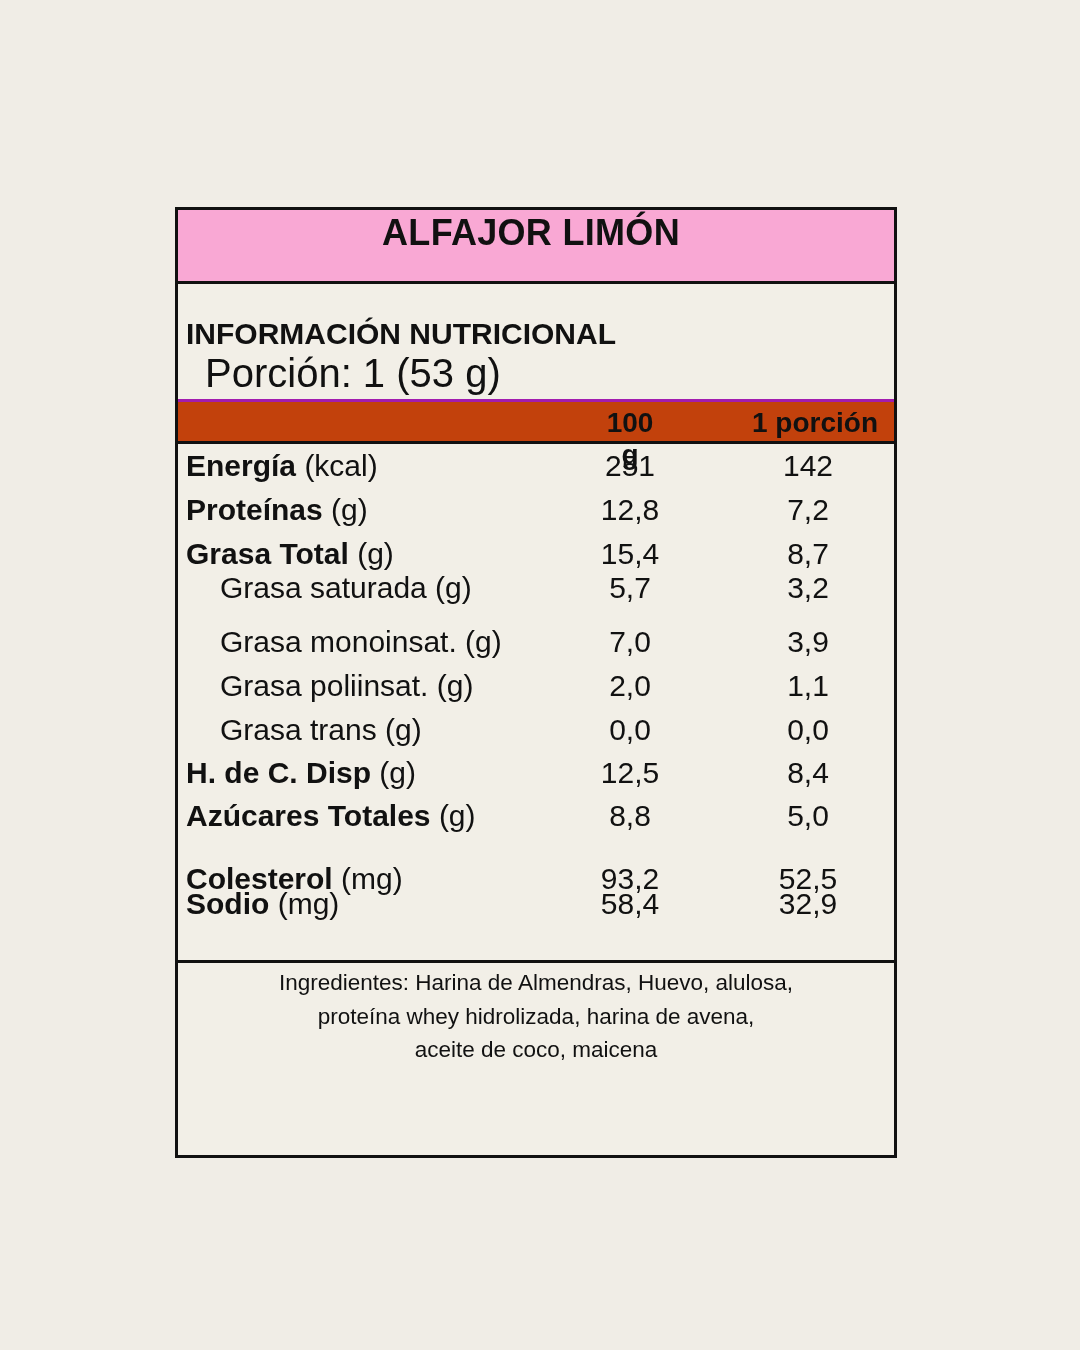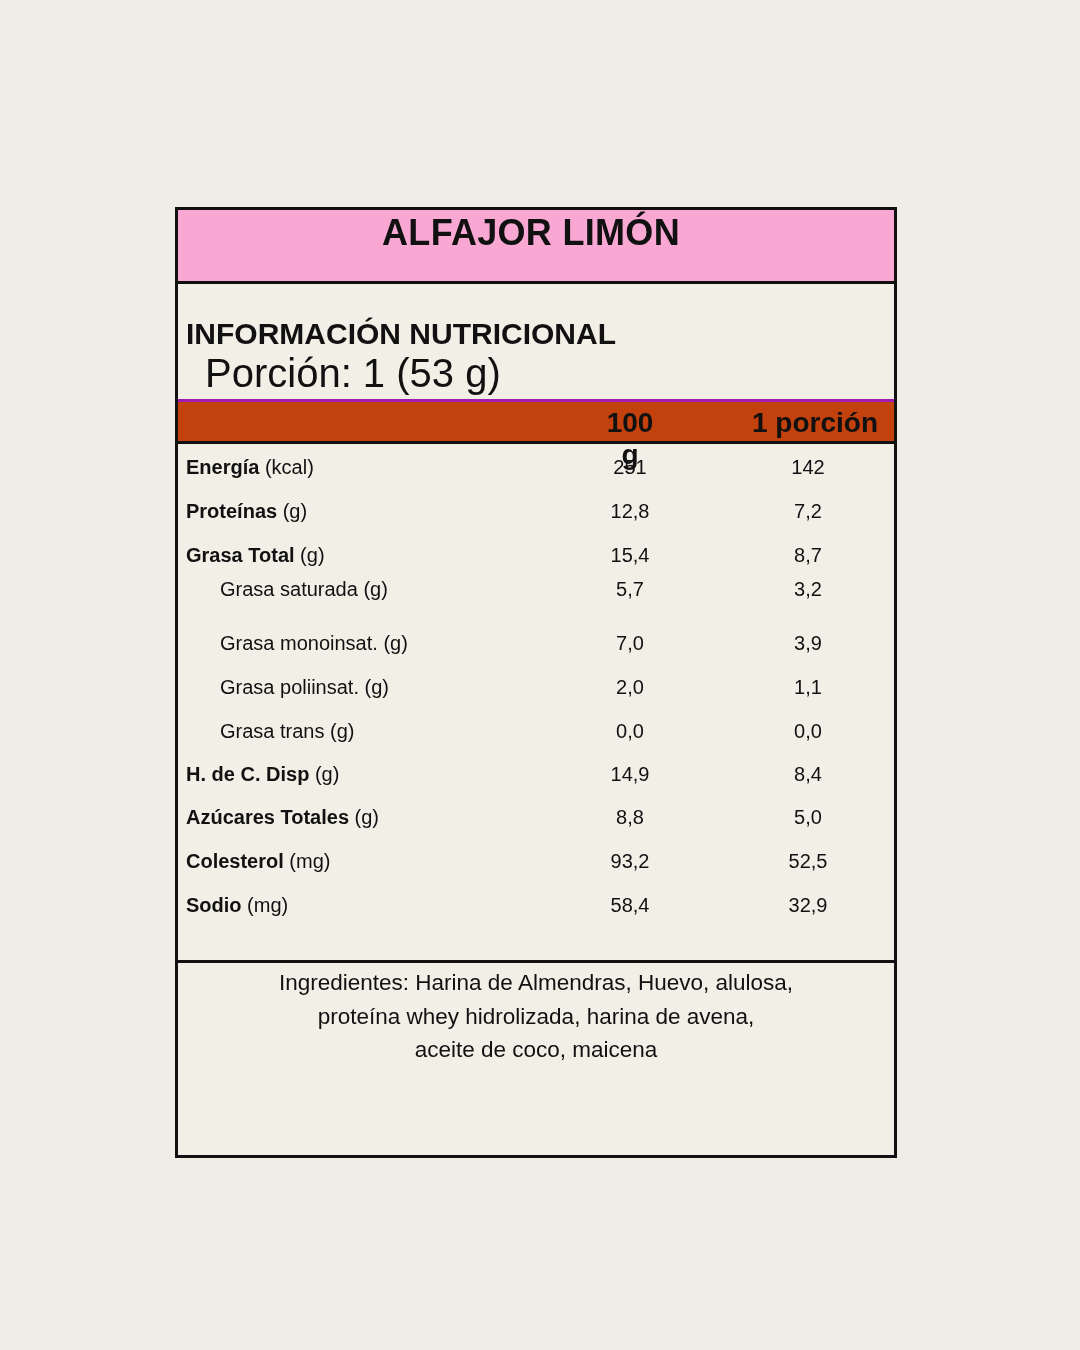--- a/index.html
+++ b/index.html
@@ -84,22 +84,21 @@
     .rows {
       position: relative;
       height: 516px;
       border-bottom: 3px solid #111;
     }
     .row {
       position: absolute;
       left: 0;
       right: 0;
       height: 44px;
-      font-size: 20px;
-      margin-top: 7px;
+      font-size: 30px;
     }
     .row .name {
       position: absolute;
       left: 8px;
       top: 4px;
       white-space: nowrap;
     }
     .row.sub .name {
       left: 42px;
     }
@@ -184,29 +183,29 @@
       <span class="v1">2,0</span>
       <span class="v2">1,1</span>
     </div>
     <div class="row sub" style="top:265px">
       <span class="name"><span>Grasa trans</span><span> (g)</span></span>
       <span class="v1">0,0</span>
       <span class="v2">0,0</span>
     </div>
     <div class="row" style="top:308px">
       <span class="name"><b>H. de C. Disp</b><span> (g)</span></span>
-      <span class="v1">14,9</span>
+      <span class="v1">12,5</span>
       <span class="v2">8,4</span>
     </div>
     <div class="row" style="top:351px">
       <span class="name"><b>Azúcares Totales</b><span> (g)</span></span>
       <span class="v1">8,8</span>
       <span class="v2">5,0</span>
     </div>
-    <div class="row" style="top:395px">
+    <div class="row" style="top:414px">
       <span class="name"><b>Colesterol</b><span> (mg)</span></span>
       <span class="v1">93,2</span>
       <span class="v2">52,5</span>
     </div>
     <div class="row" style="top:439px">
       <span class="name"><b>Sodio</b><span> (mg)</span></span>
       <span class="v1">58,4</span>
       <span class="v2">32,9</span>
     </div>
   </div>

